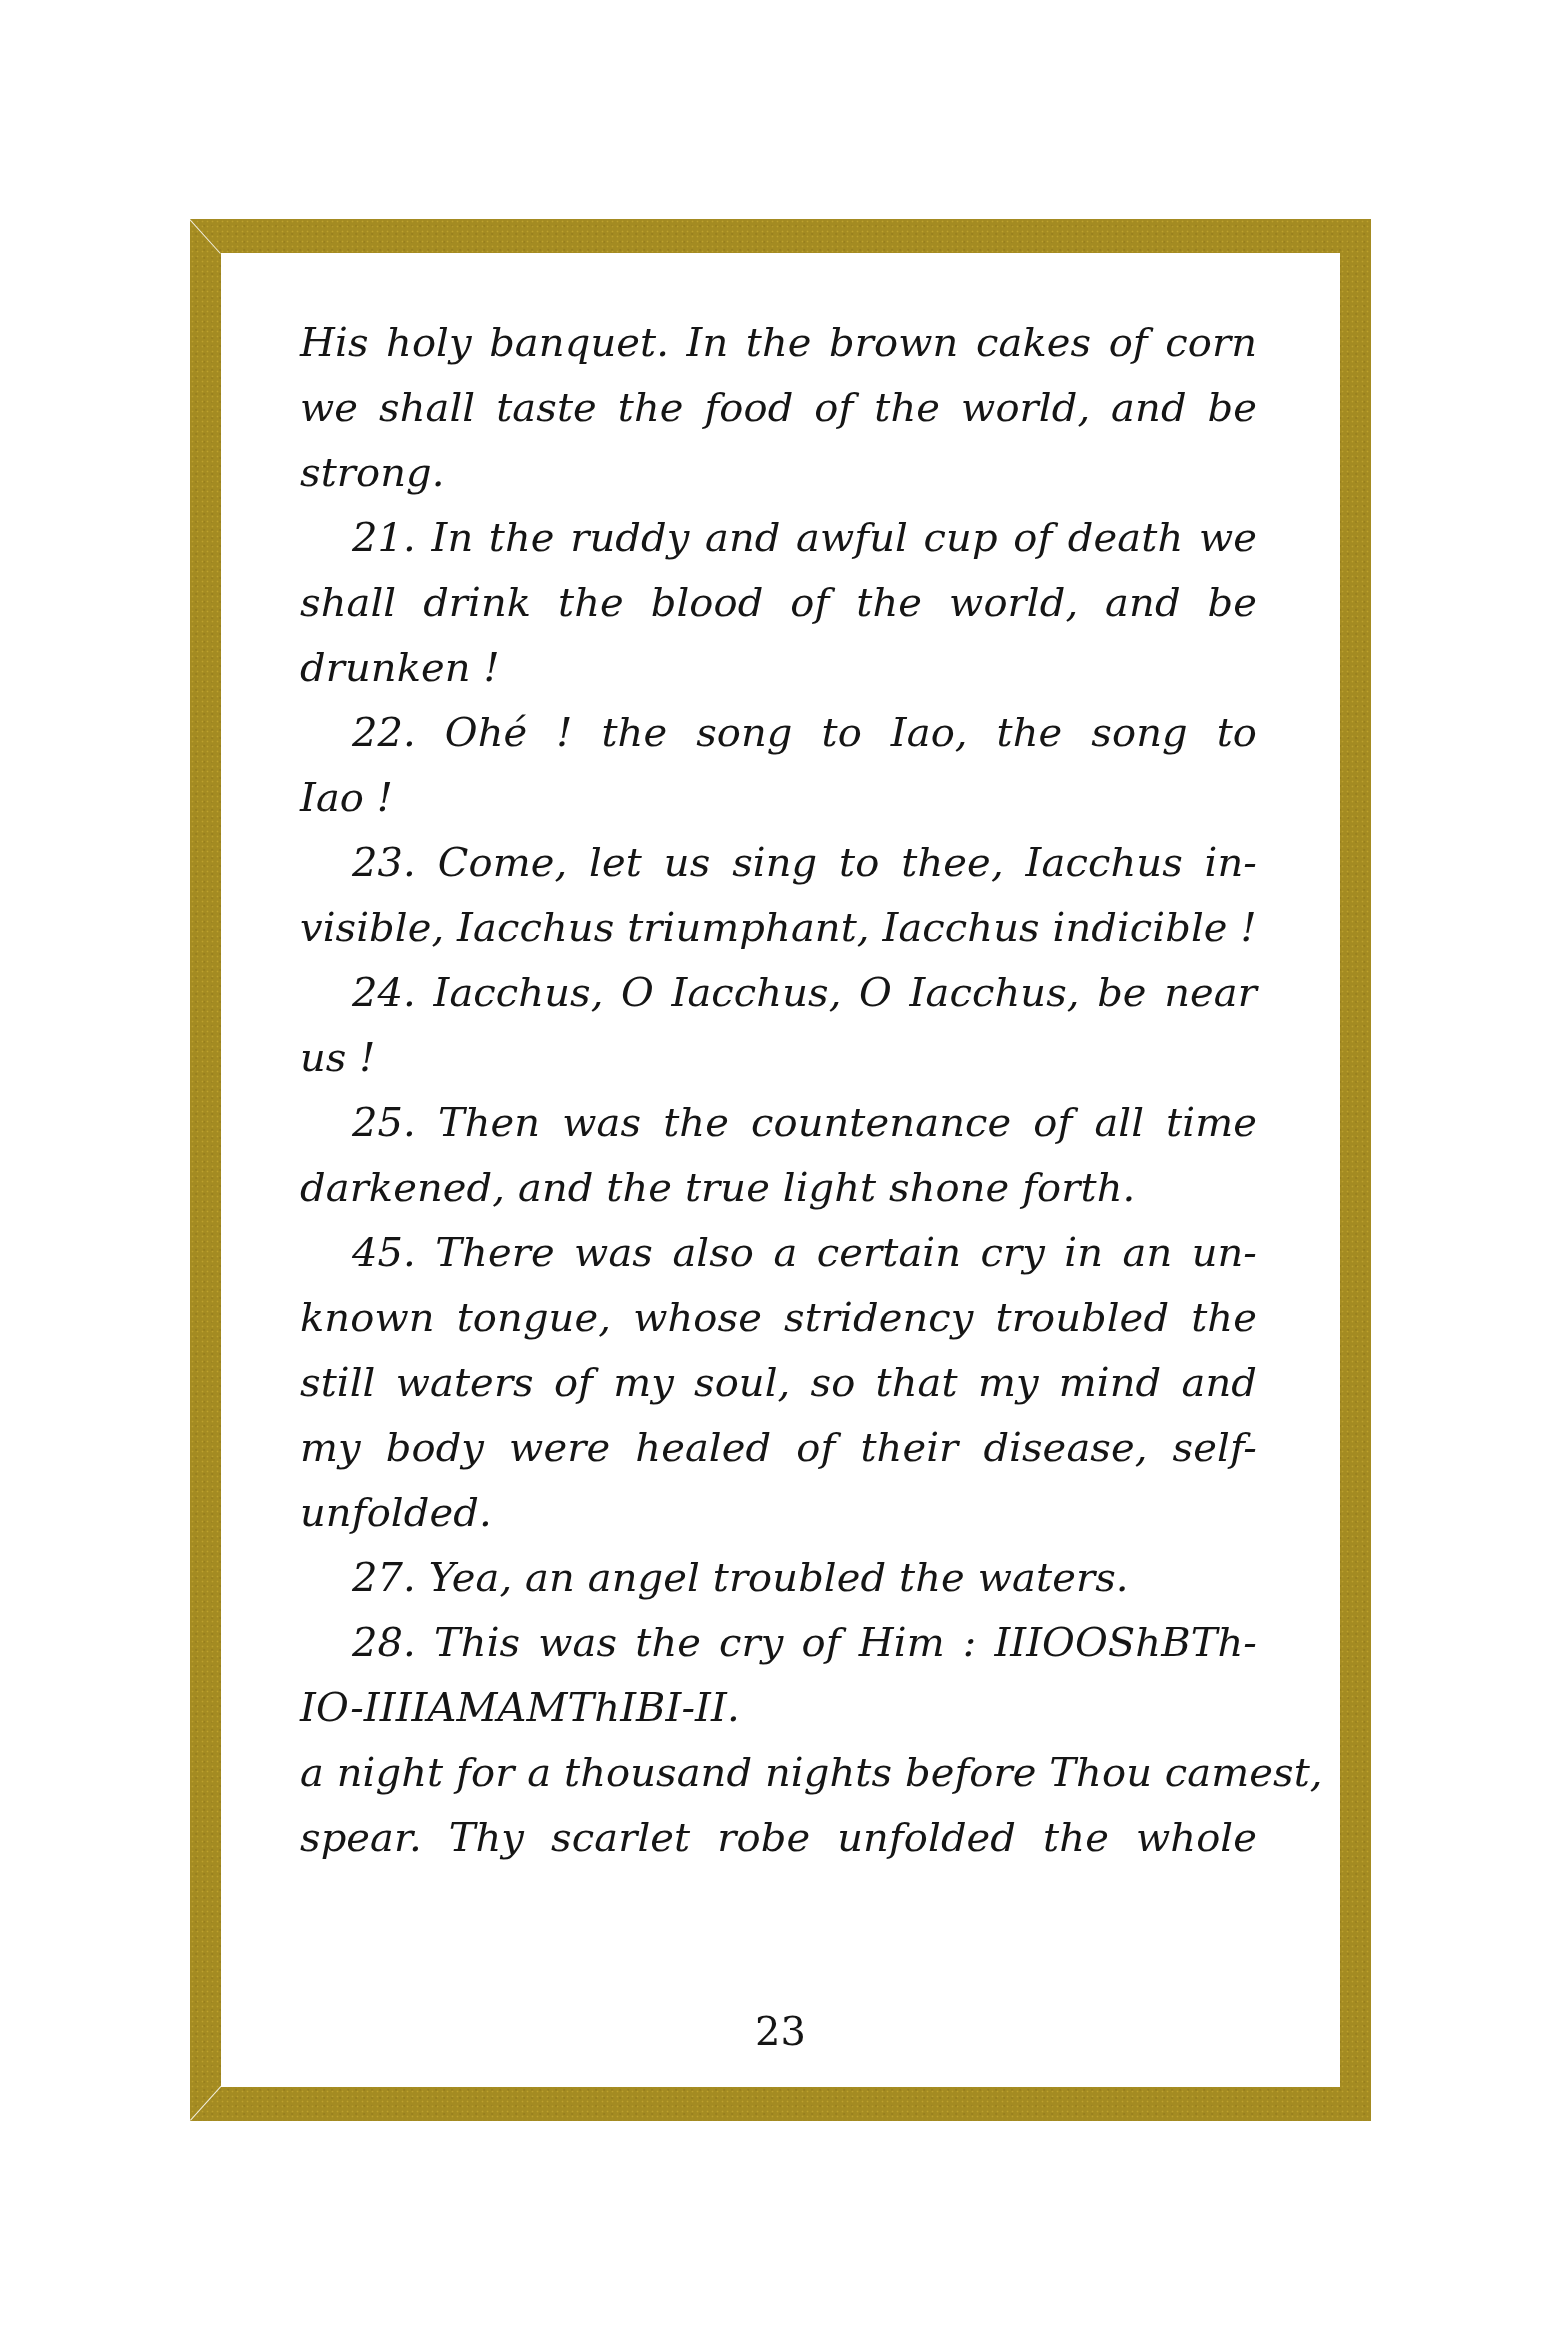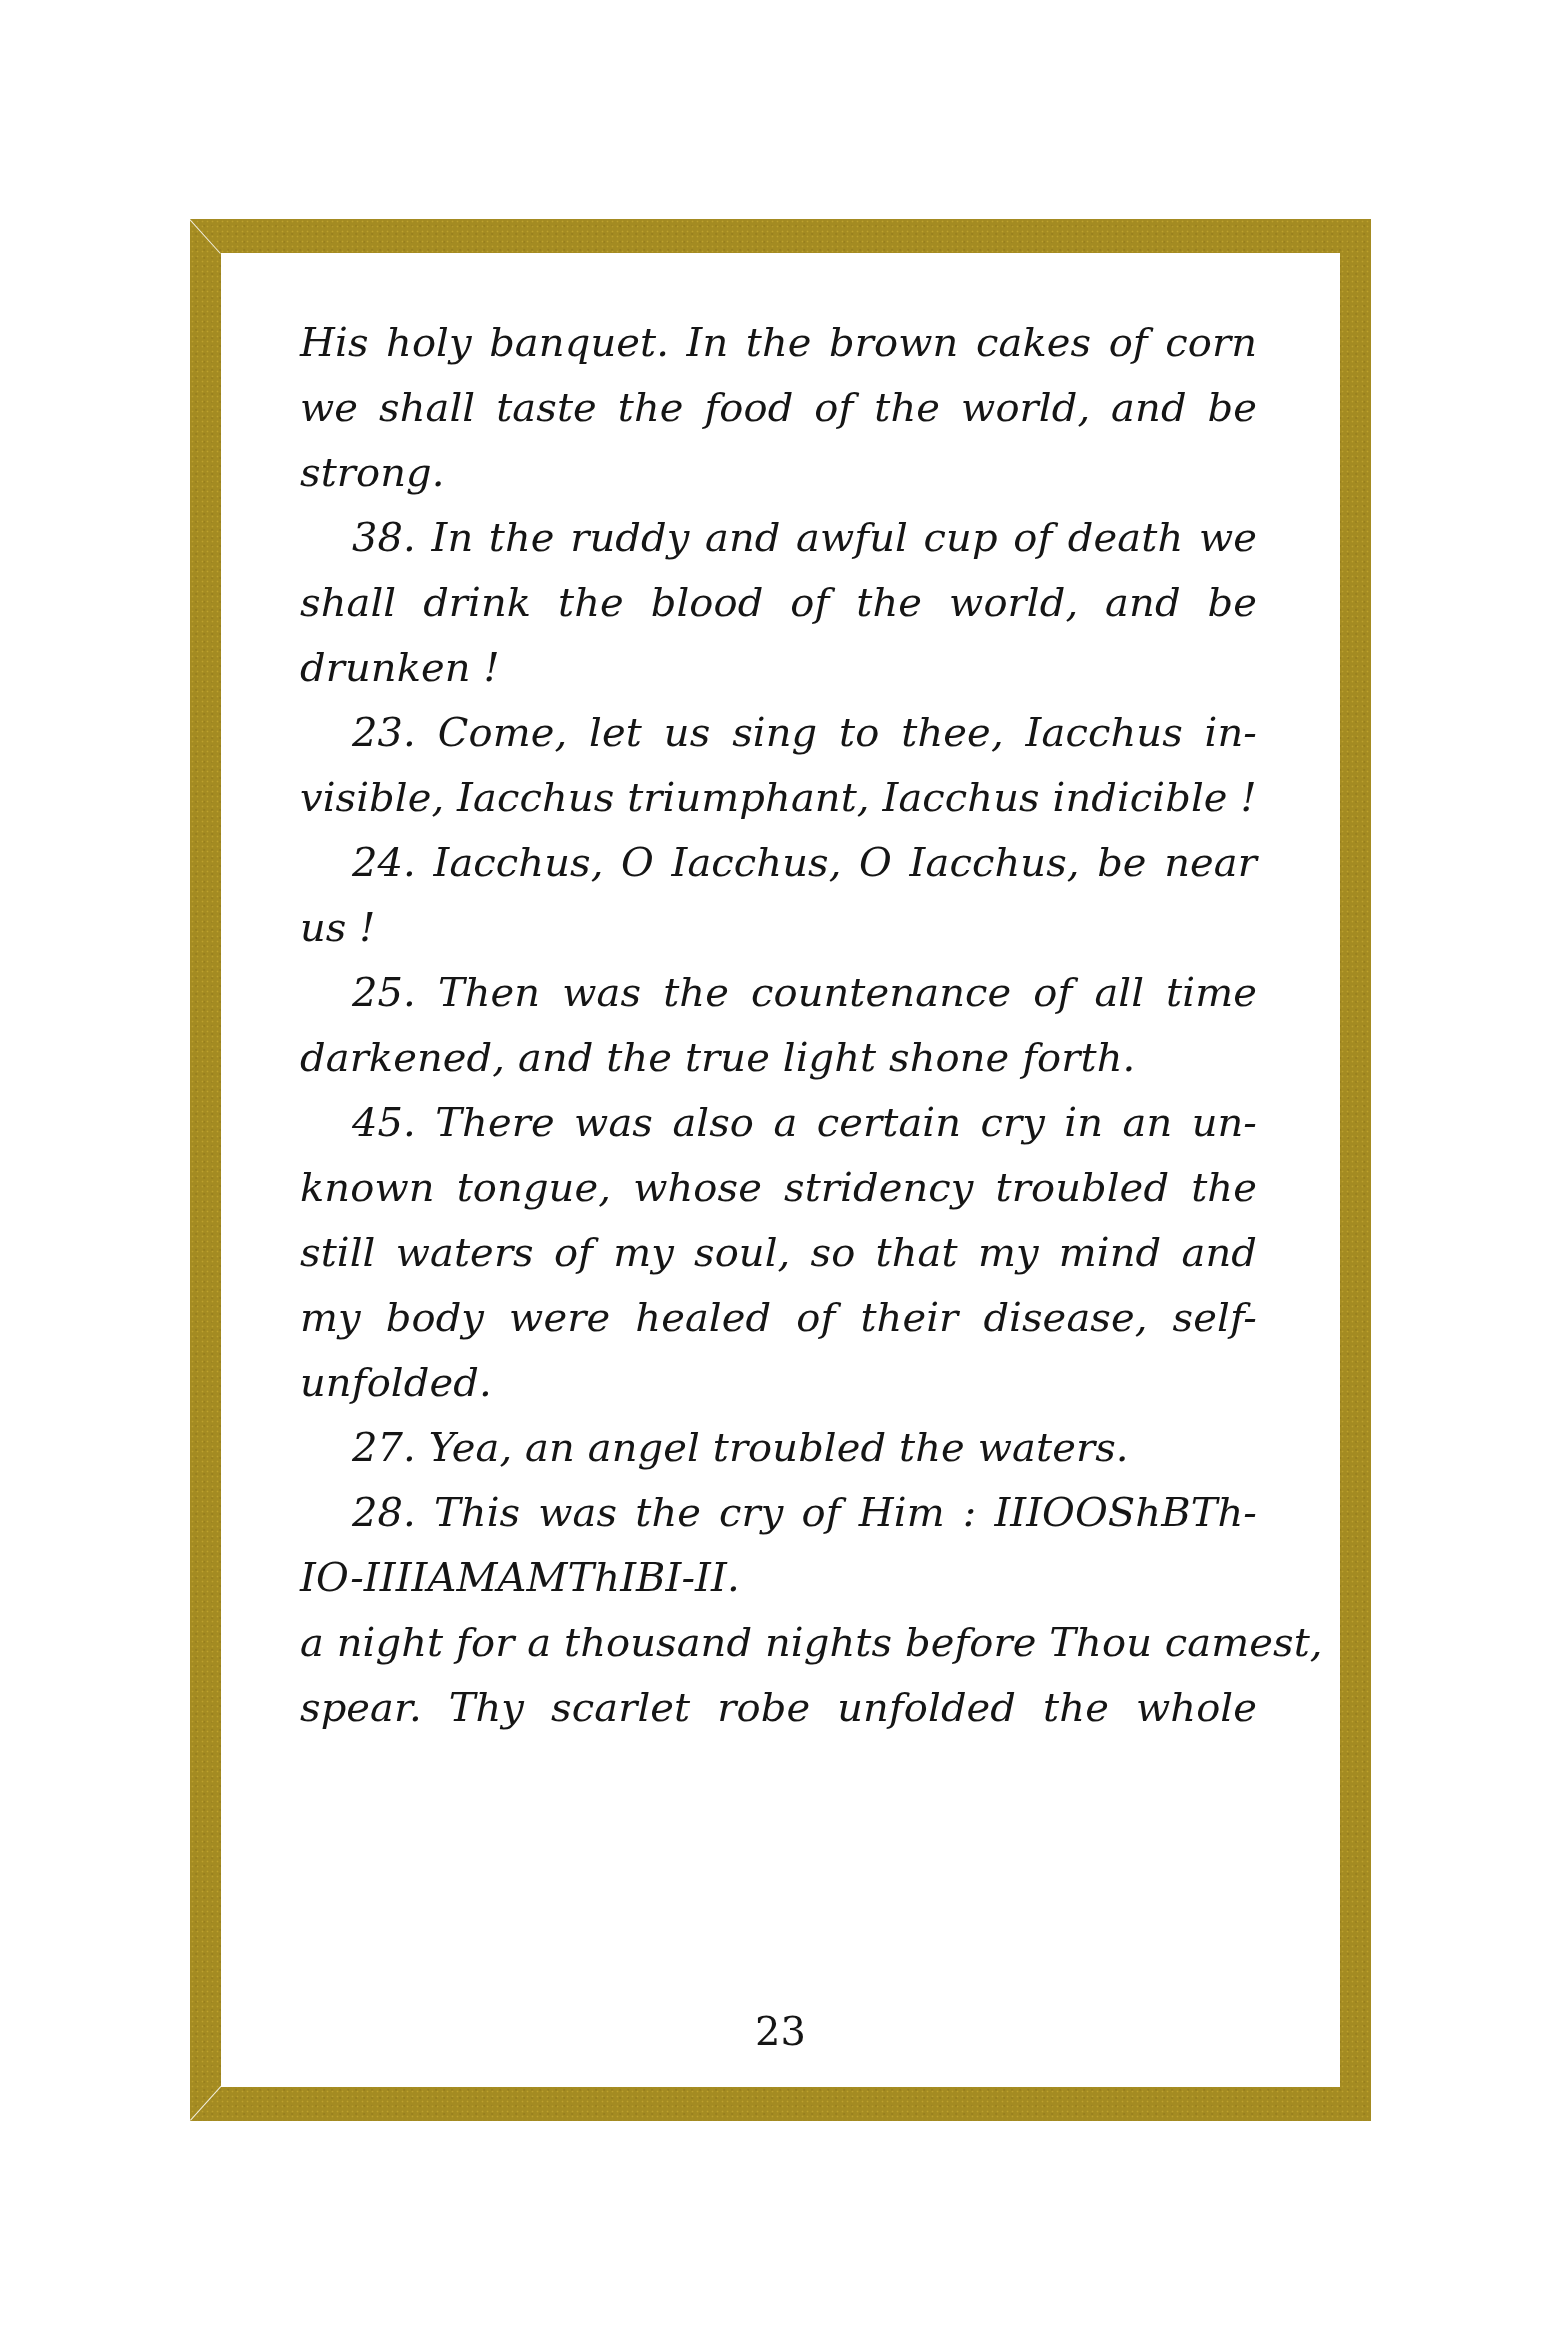--- a/index.html
+++ b/index.html
@@ -90,25 +90,29 @@
 
 <div class="text-block">
 
   <div>
     <span class="line">His holy banquet.  In the brown cakes of corn</span>
     <span class="line">we shall taste the food of the world, and be</span>
     <span class="line last">strong.</span>
   </div>
 
   <div>
-    <span class="line indent">38.  In the ruddy and awful cup of death we</span>
+    <span class="line indent">21.  In the ruddy and awful cup of death we</span>
     <span class="line">shall drink the blood of the world, and be</span>
     <span class="line last">drunken !</span>
   </div>
 
+  <div>
+    <span class="line indent">22.  Ohé !  the song to Iao, the song to</span>
+    <span class="line last">Iao !</span>
+  </div>
 
   <div>
     <span class="line indent">23.  Come, let us sing to thee, Iacchus in-</span>
     <span class="line last">visible, Iacchus triumphant, Iacchus indicible !</span>
   </div>
 
   <div>
     <span class="line indent">24.  Iacchus, O Iacchus, O Iacchus, be near</span>
     <span class="line last">us !</span>
   </div>

